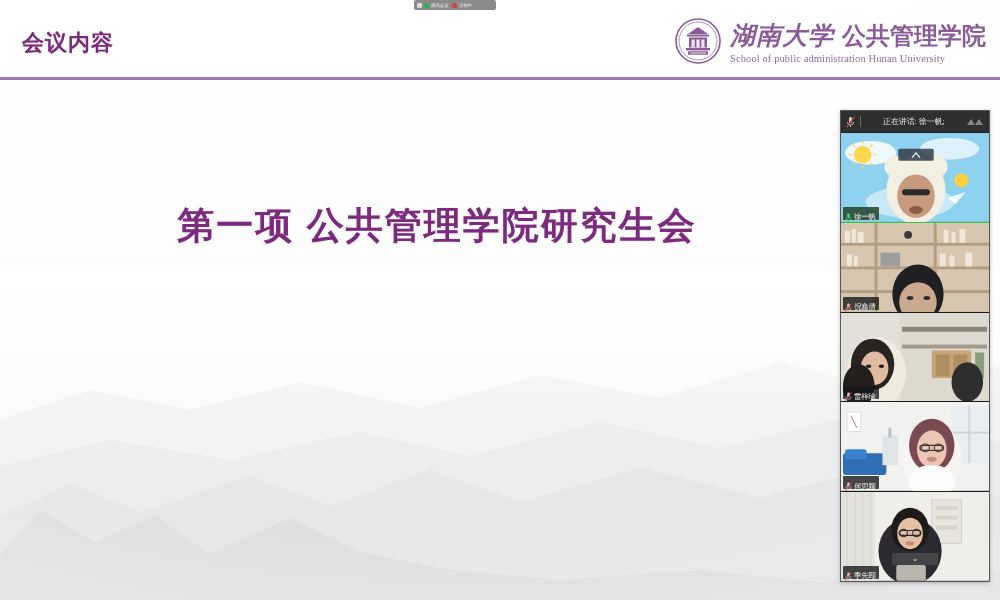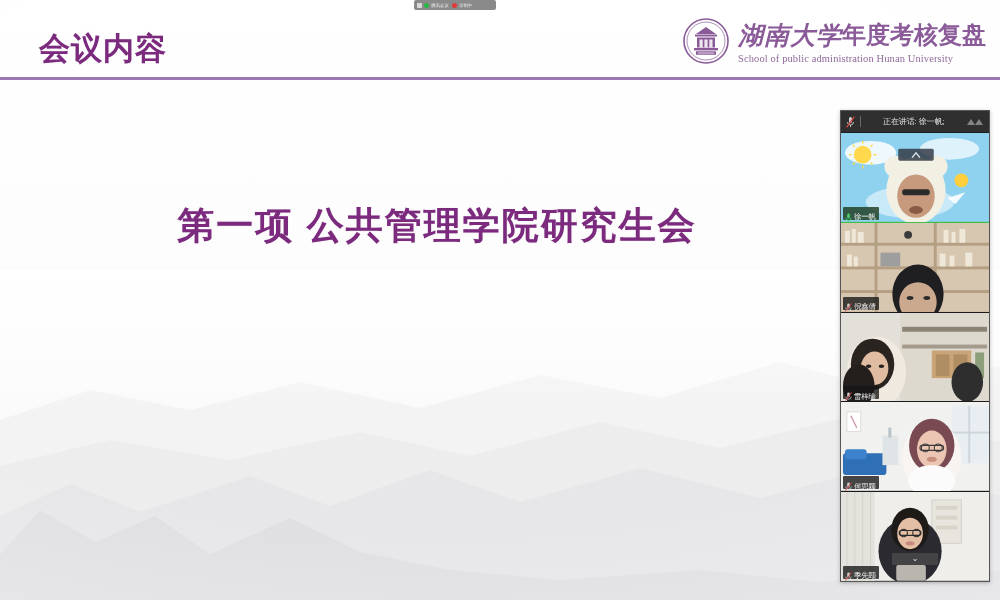--- a/index.html
+++ b/index.html
@@ -82,27 +82,26 @@
   .slide-header {
     position: absolute;
     top: 0; left: 0; right: 0;
     height: 80px;
     z-index: 20;
   }
   .header-title {
     position: absolute;
     left: 22px;
     top: 28px;
-    font-size: 31px;
+    font-size: 22px;
     font-weight: 700;
     color: #7b2a7e;
     letter-spacing: 1px;
     text-shadow: 0 0 1px rgba(123,42,126,0.25);
     white-space: nowrap;
-    margin-left: 17px;
   }
   .header-rule {
     position: absolute;
     left: 0; right: 0;
     top: 77px;
     height: 3px;
     background: #9b79b0;
   }
 
   
@@ -116,22 +115,22 @@
   }
   .logo-emblem {
     width: 48px; height: 48px;
     flex: 0 0 auto;
     position: relative;
   }
   .logo-emblem svg { display: block; width: 48px; height: 48px; }
   .logo-text { display: flex; flex-direction: column; gap: 1px; }
   .logo-cn {
     display: flex;
-    align-items: center;
-    gap: 0;
+    align-items: flex-end;
+    gap: 8px;
     color: #8e5f9c;
     white-space: nowrap;
   }
   .logo-cn-script {
     font-family: "Liberation Serif", "DejaVu Serif", serif;
     font-size: 25px;
     font-weight: 700;
     font-style: italic;
     letter-spacing: 1px;
     color: #8a5b98;
@@ -322,21 +321,21 @@
           <rect x="22.4" y="22.5" width="3.2" height="8" fill="#ffffff" opacity="0.85"></rect>
           <rect x="27.3" y="22.5" width="3.2" height="8" fill="#ffffff" opacity="0.85"></rect>
           <rect x="12" y="31" width="24" height="2.4" fill="#8a5b98"></rect>
           <rect x="14" y="34.2" width="20" height="3.6" rx="0.6" fill="#8a5b98"></rect>
           <rect x="16" y="35.2" width="16" height="1.6" fill="#ffffff" opacity="0.5"></rect>
         </svg>
       </div>
       <div class="logo-text">
         <div class="logo-cn">
           <span class="logo-cn-script">湖南大学</span>
-          <span class="logo-cn-block">年度考核复盘</span>
+          <span class="logo-cn-block">公共管理学院</span>
         </div>
         <div class="logo-en">School of public administration Hunan University</div>
       </div>
     </div>
   </div>
 
   <div class="slide-body">
     <div class="body-line">第一项  公共管理学院研究生会</div>
   </div>
 

